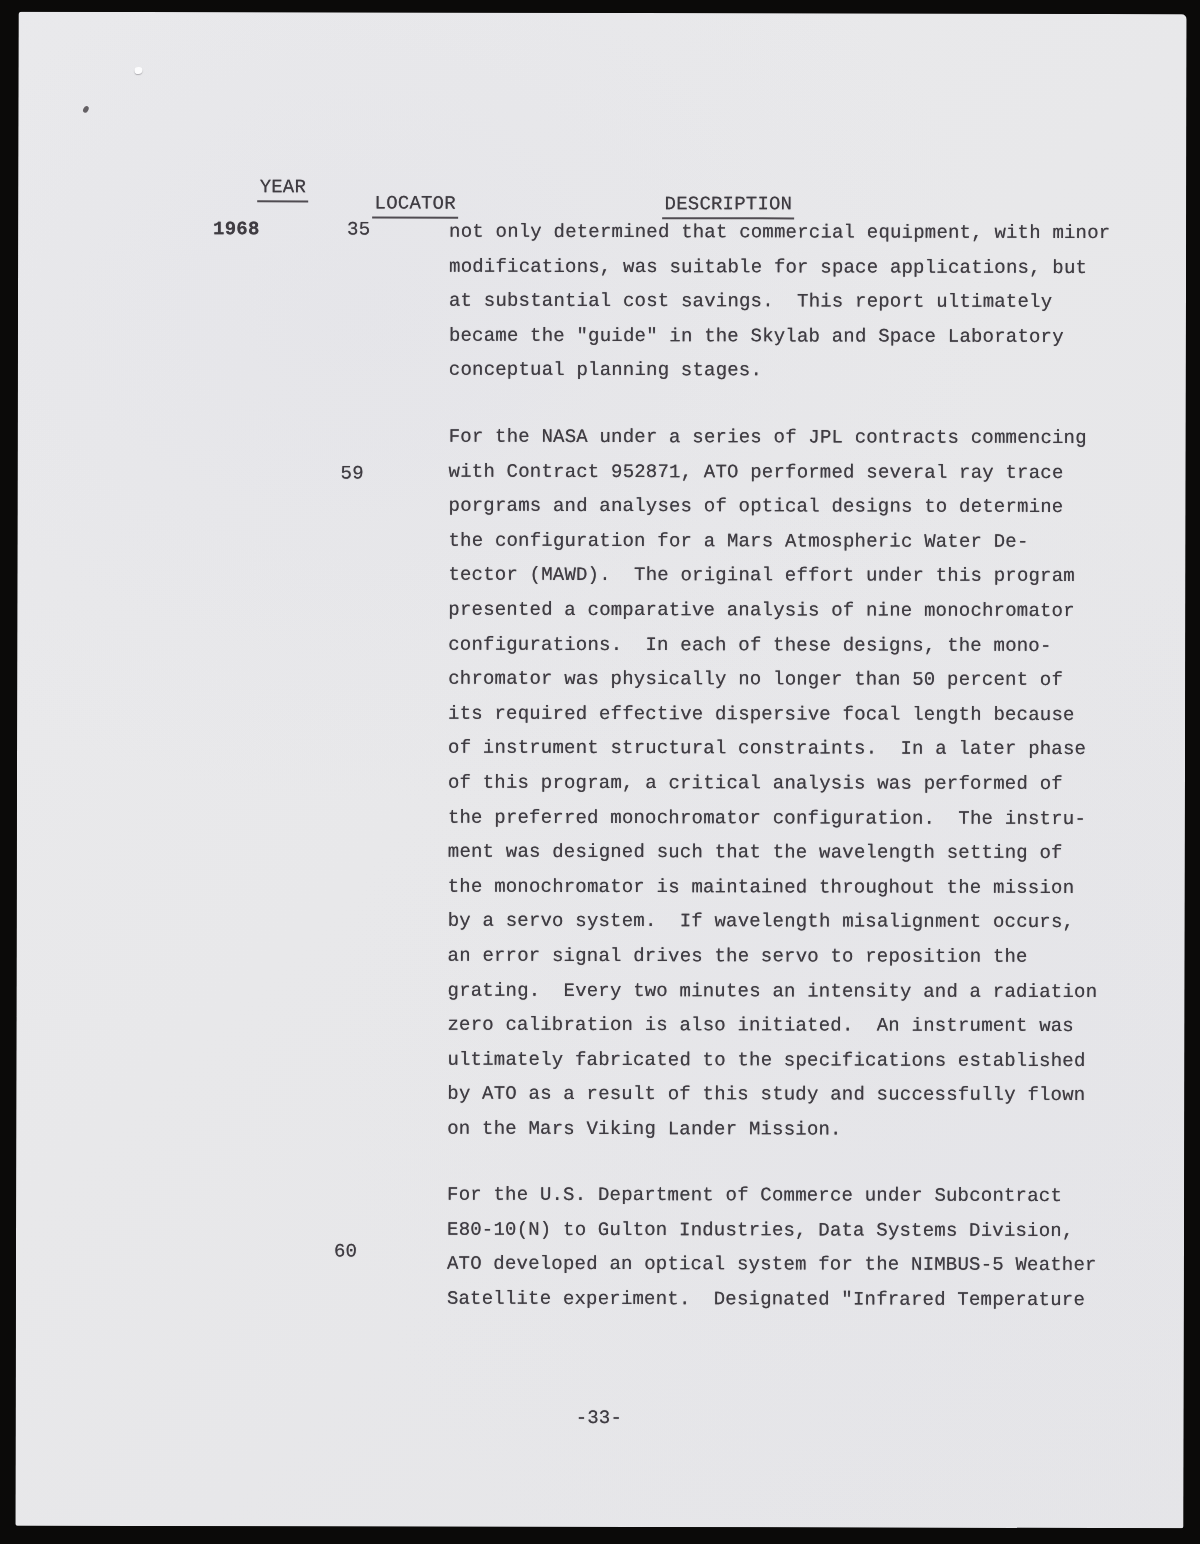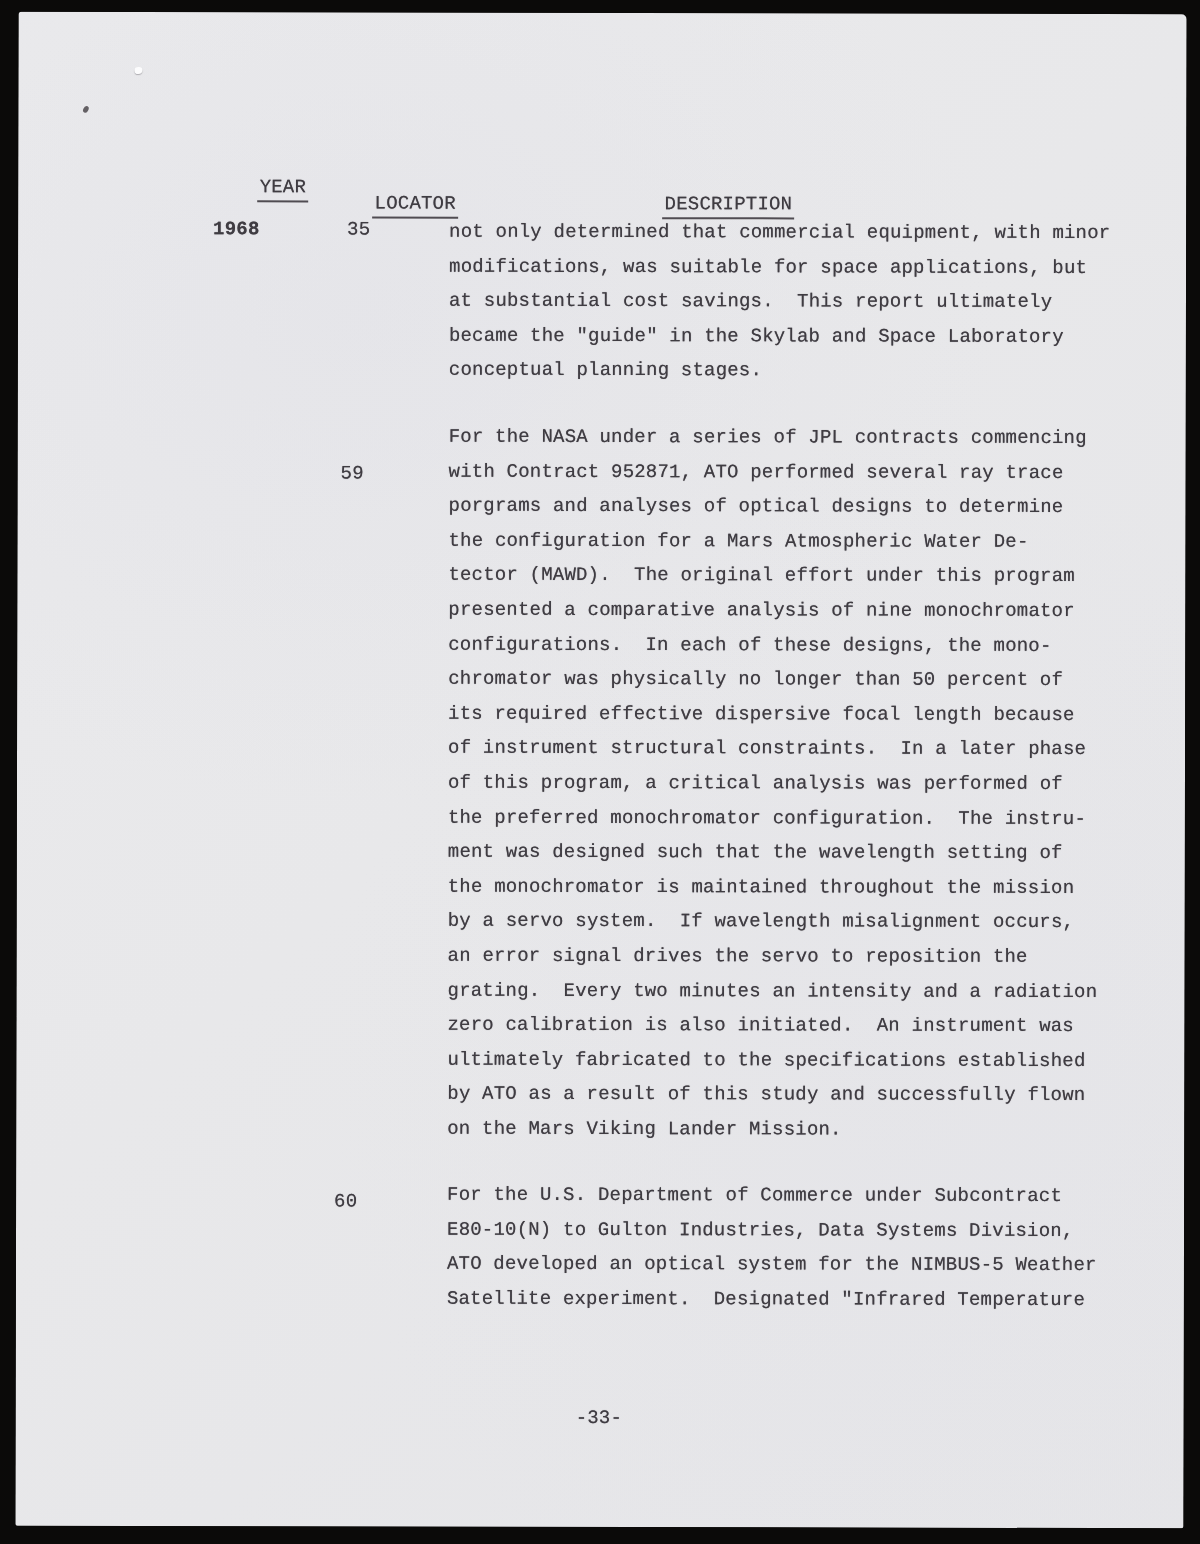--- a/index.html
+++ b/index.html
@@ -119,21 +119,21 @@
 by a servo system.  If wavelength misalignment occurs,
 an error signal drives the servo to reposition the
 grating.  Every two minutes an intensity and a radiation
 zero calibration is also initiated.  An instrument was
 ultimately fabricated to the specifications established
 by ATO as a result of this study and successfully flown
 on the Mars Viking Lander Mission.</div>
   </div>
 
   <div>
-    <div class="cell" style="left:318px; top:1178px;">60</div>
+    <div class="cell" style="left:318px; top:1228px;">60</div>
     <div class="desc" style="left:431px; top:1165px; width:680px;">For the U.S. Department of Commerce under Subcontract
 E80-10(N) to Gulton Industries, Data Systems Division,
 ATO developed an optical system for the NIMBUS-5 Weather
 Satellite experiment.  Designated "Infrared Temperature</div>
   </div>
 
   <div class="cell" style="left:560px; top:1394px;">-33-</div>
 
 </div>
 

